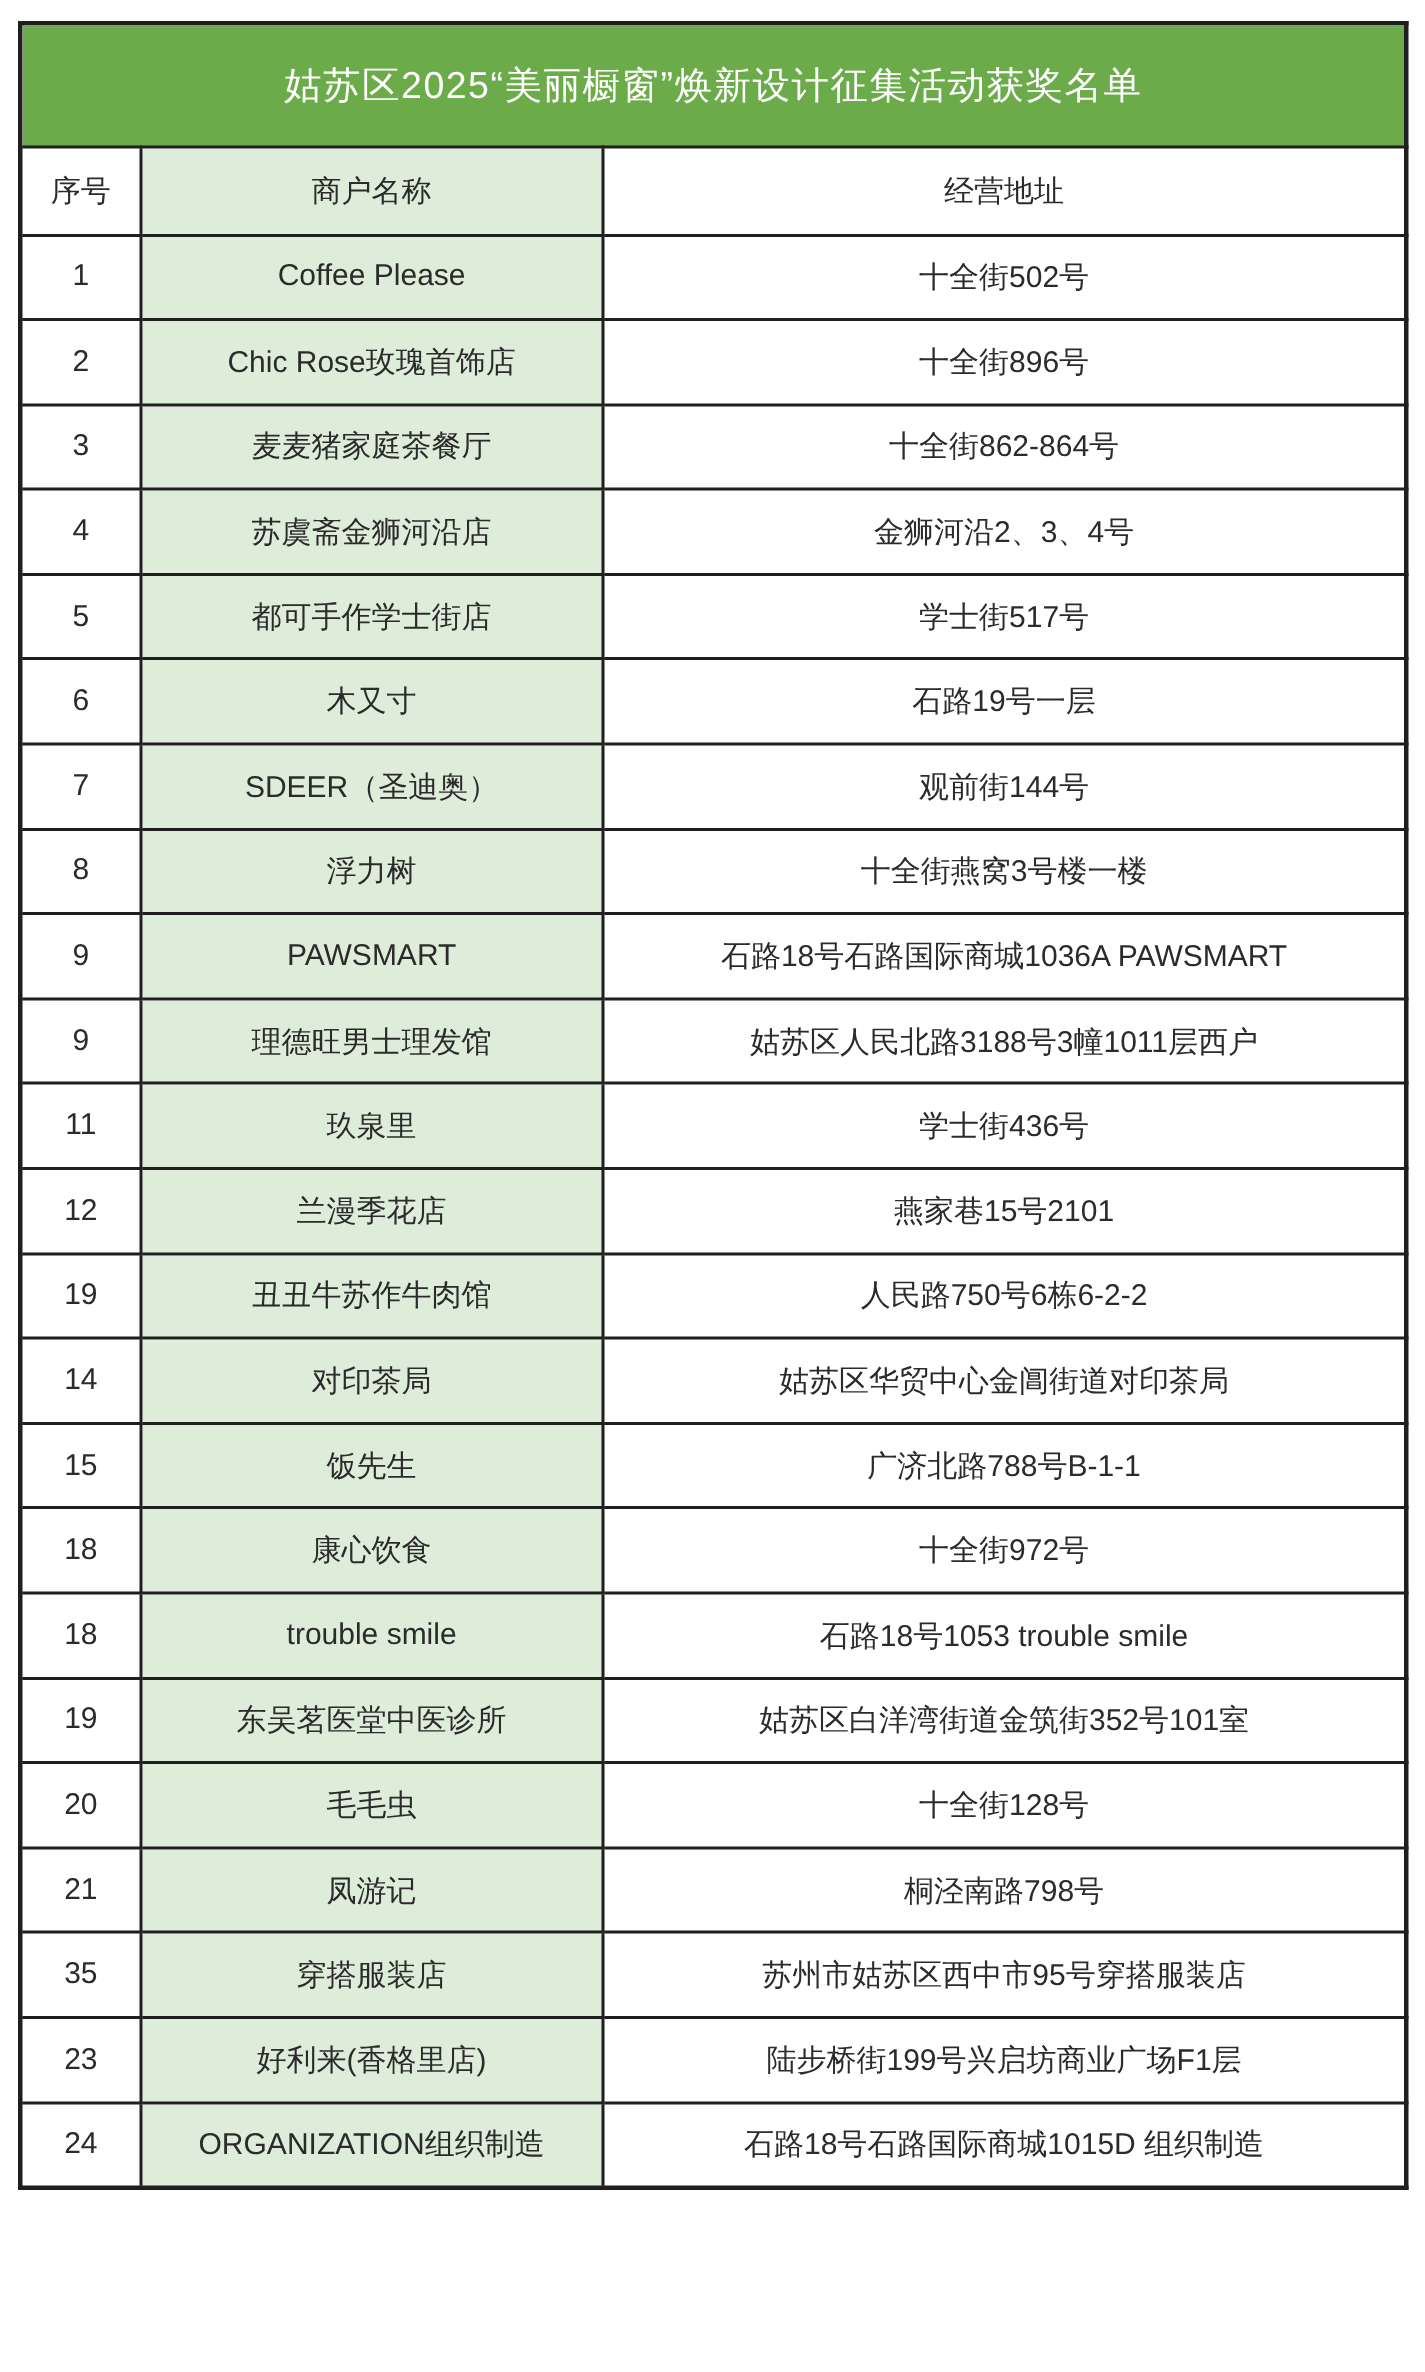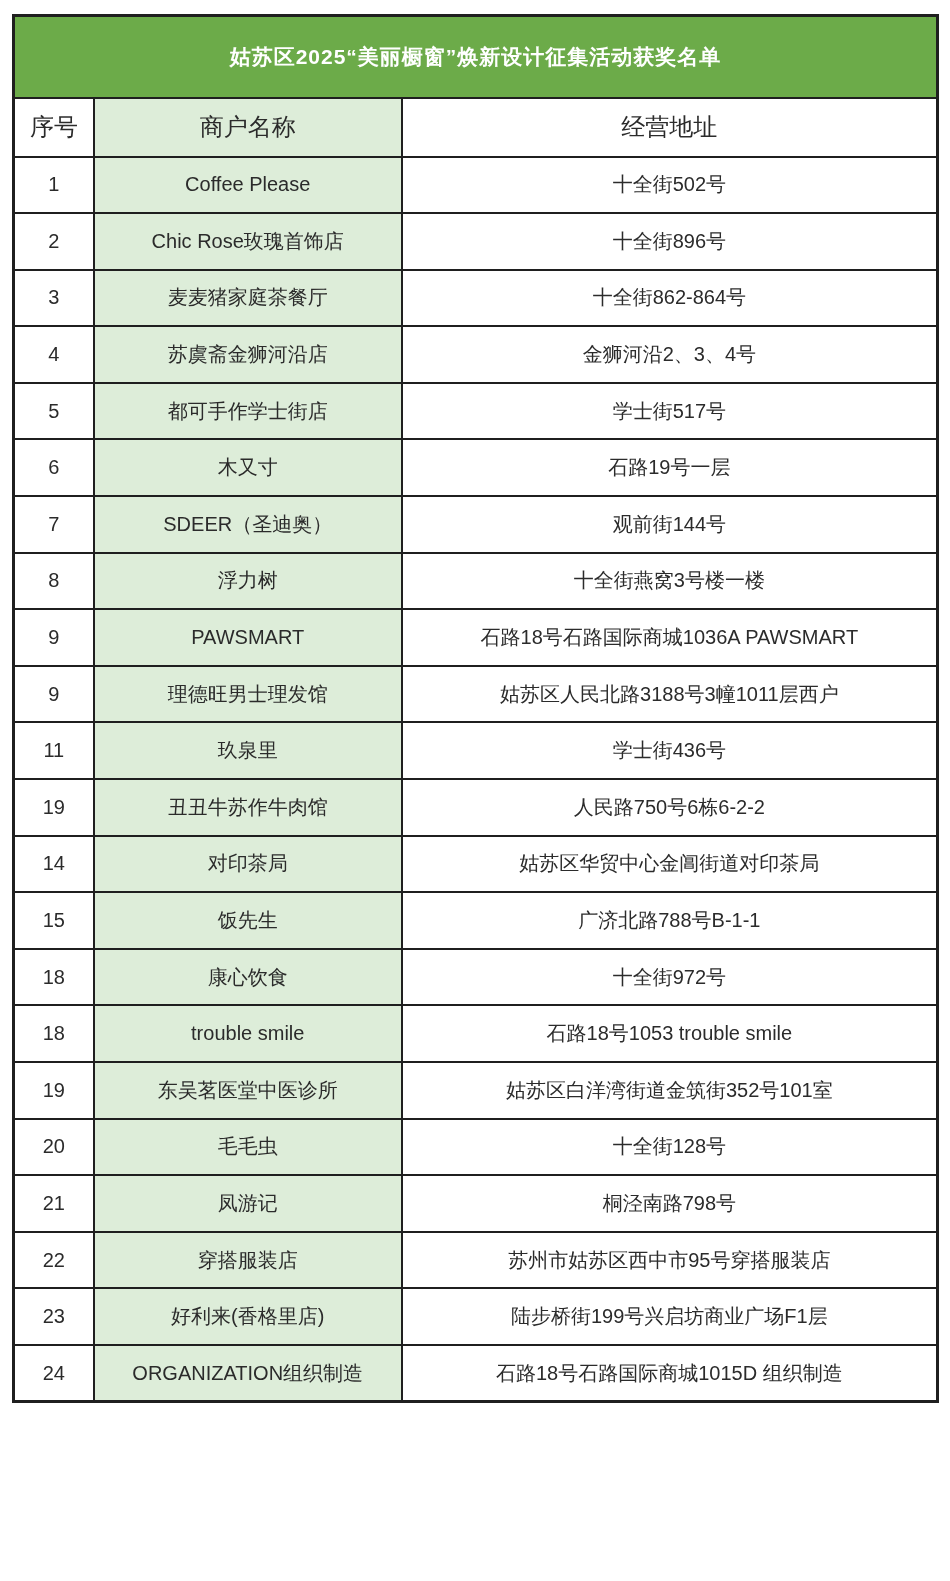--- a/index.html
+++ b/index.html
@@ -37,26 +37,26 @@
     padding: 2px 6px;
     overflow: hidden;
     white-space: nowrap;
   }
   .banner-cell {
     background: var(--banner-green);
     height: 82px;
   }
   .banner-cell .banner-text {
     color: var(--banner-text);
-    font-size: 21px;
-    font-weight: bold;
+    font-size: 25px;
+    font-weight: normal;
     letter-spacing: 1px;
   }
   tr.head-row { height: 59px; }
-  tr.head-row th { font-size: 24px; font-weight: normal; }
+  tr.head-row th { font-size: 20px; font-weight: normal; }
   tbody tr.data-row { height: 56.6px; }
   col.c1 { width: 80px; }
   col.c2 { width: 307px; }
   col.c3 { width: 534px; }
   .col-name-bg { background: var(--cell-green); }
   .col-white-bg { background: #ffffff; }
 </style>
 </head>
 <body>
 
@@ -139,20 +139,25 @@
     <td class="col-name-bg">理德旺男士理发馆</td>
     <td class="col-white-bg">姑苏区人民北路3188号3幢1011层西户</td>
   </tr>
 
   <tr class="data-row">
     <td class="col-white-bg">11</td>
     <td class="col-name-bg">玖泉里</td>
     <td class="col-white-bg">学士街436号</td>
   </tr>
 
+  <tr class="data-row">
+    <td class="col-white-bg">12</td>
+    <td class="col-name-bg">兰漫季花店</td>
+    <td class="col-white-bg">燕家巷15号2101</td>
+  </tr>
 
   <tr class="data-row">
     <td class="col-white-bg">19</td>
     <td class="col-name-bg">丑丑牛苏作牛肉馆</td>
     <td class="col-white-bg">人民路750号6栋6-2-2</td>
   </tr>
 
   <tr class="data-row">
     <td class="col-white-bg">14</td>
     <td class="col-name-bg">对印茶局</td>
@@ -190,21 +195,21 @@
     <td class="col-white-bg">十全街128号</td>
   </tr>
 
   <tr class="data-row">
     <td class="col-white-bg">21</td>
     <td class="col-name-bg">凤游记</td>
     <td class="col-white-bg">桐泾南路798号</td>
   </tr>
 
   <tr class="data-row">
-    <td class="col-white-bg">22</td>
+    <td class="col-white-bg">35</td>
     <td class="col-name-bg">穿搭服装店</td>
     <td class="col-white-bg">苏州市姑苏区西中市95号穿搭服装店</td>
   </tr>
 
   <tr class="data-row">
     <td class="col-white-bg">23</td>
     <td class="col-name-bg">好利来(香格里店)</td>
     <td class="col-white-bg">陆步桥街199号兴启坊商业广场F1层</td>
   </tr>
 

